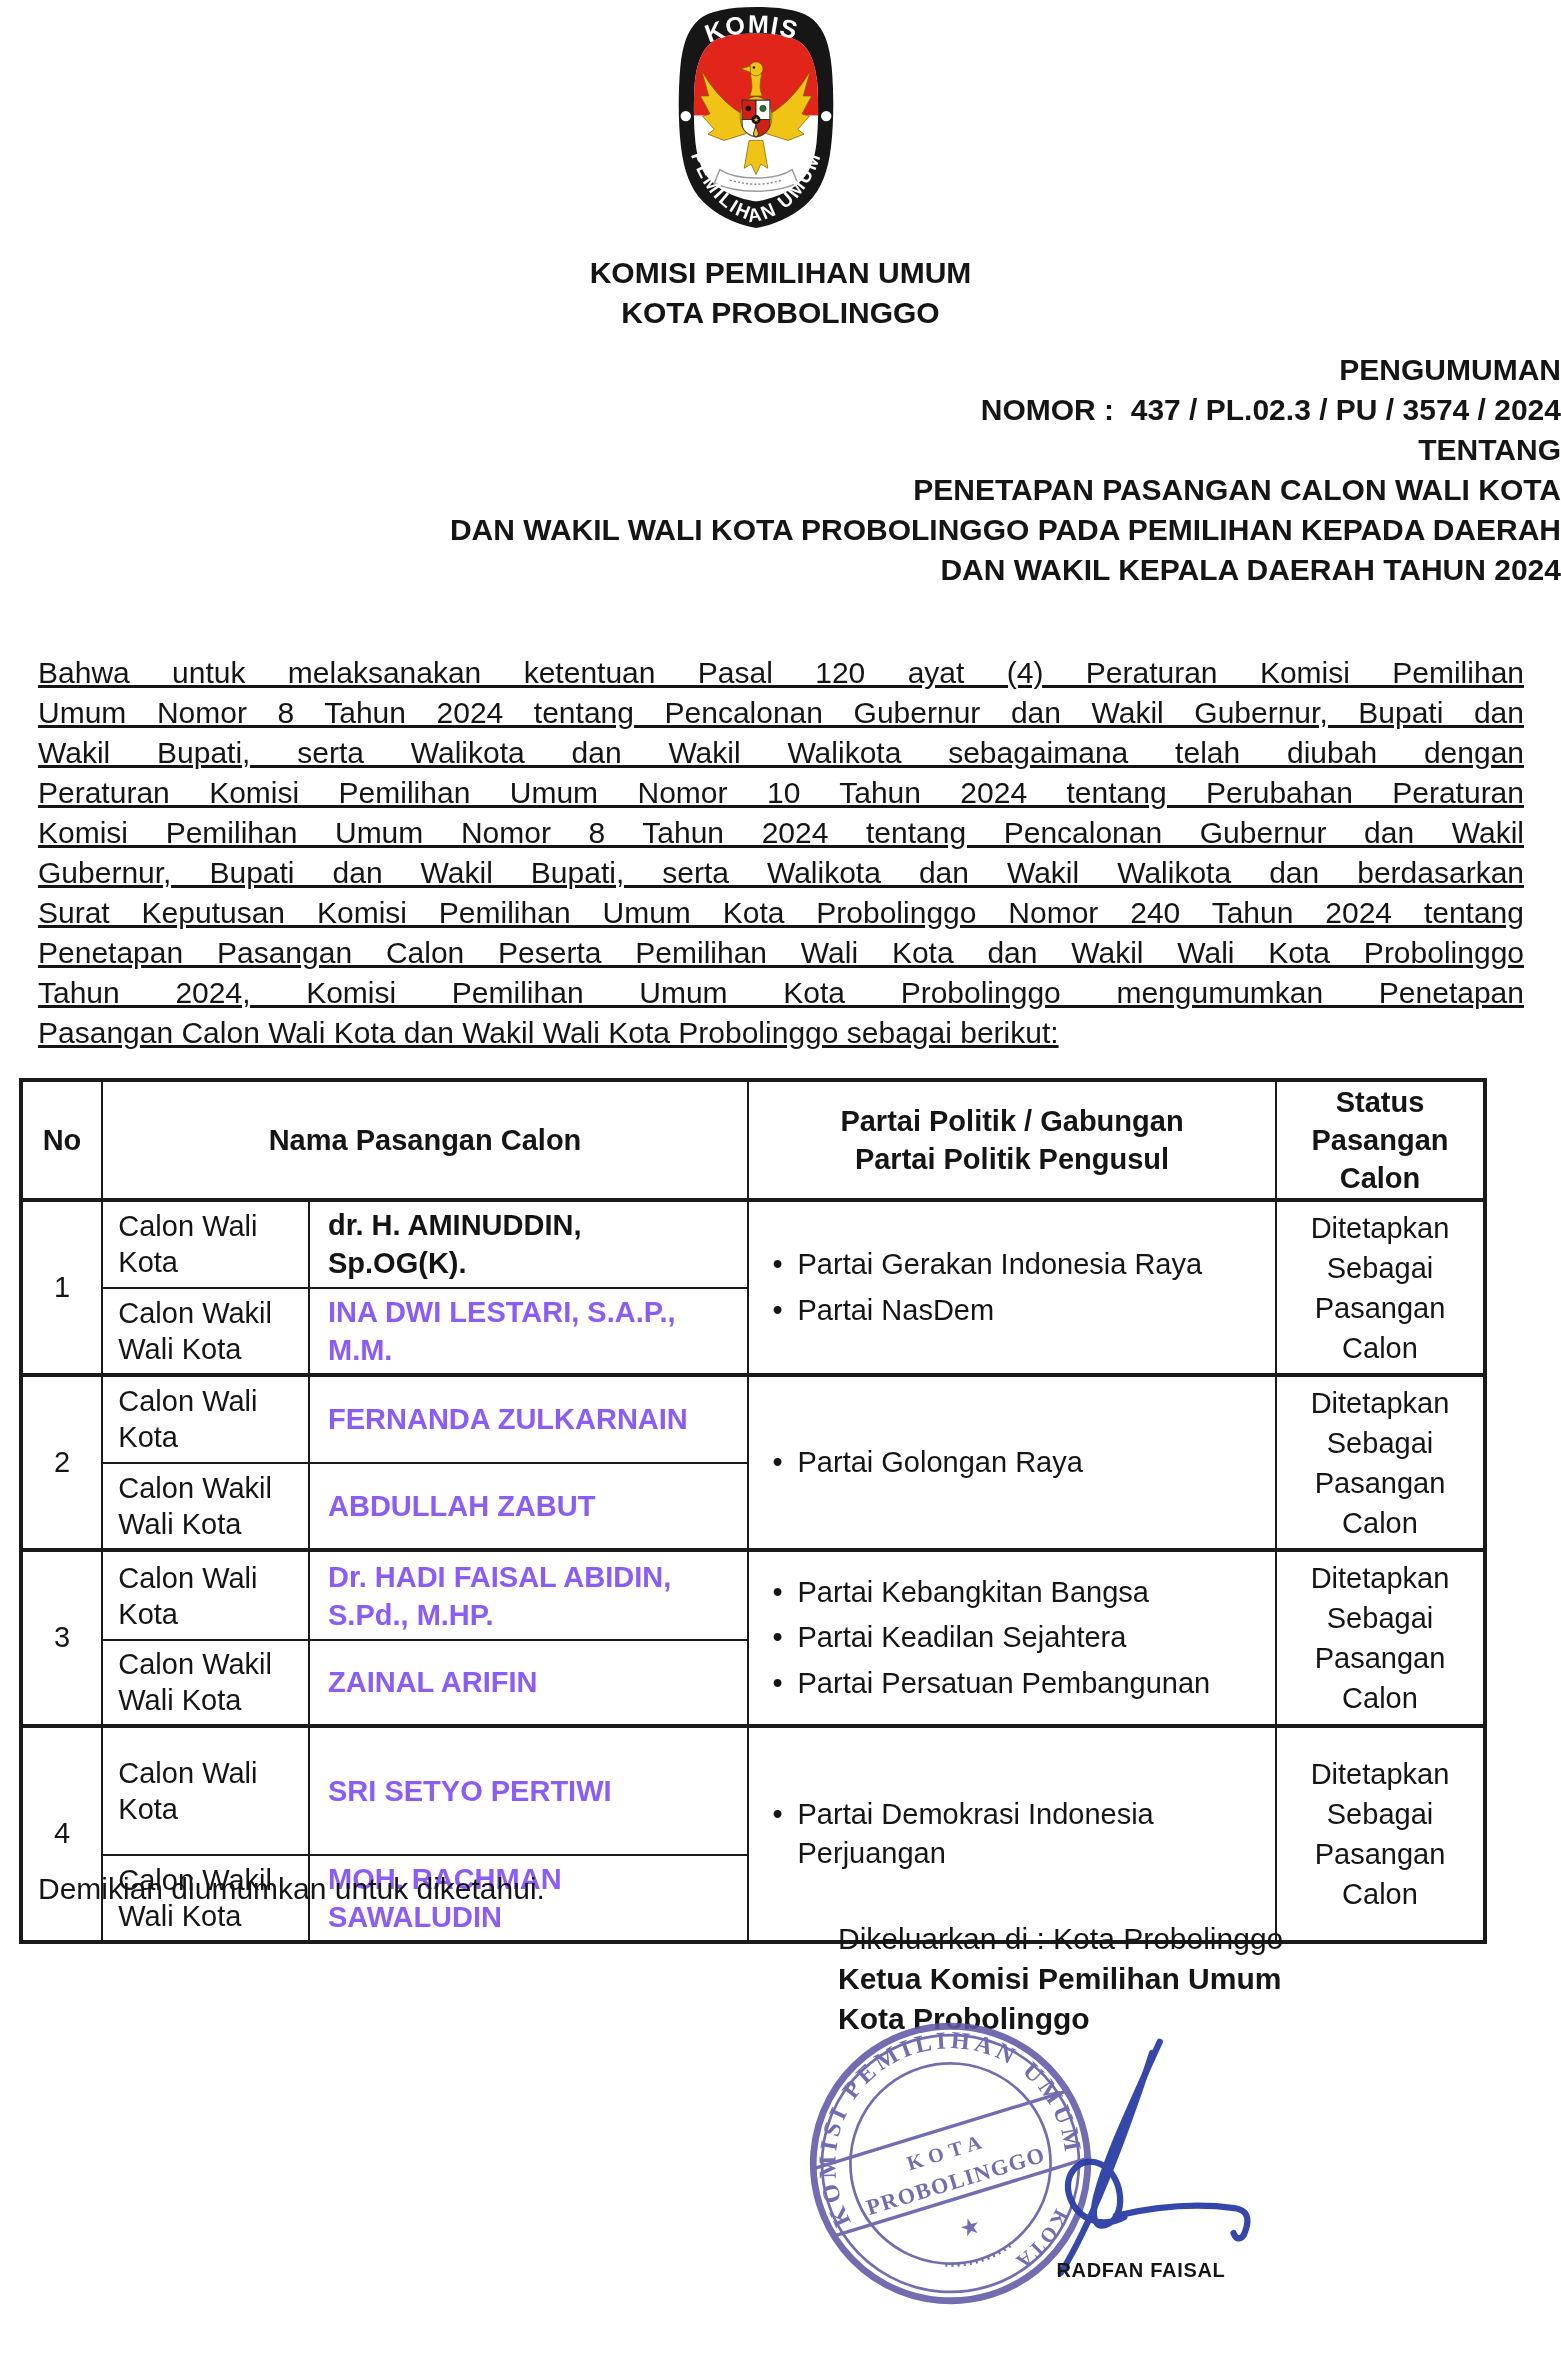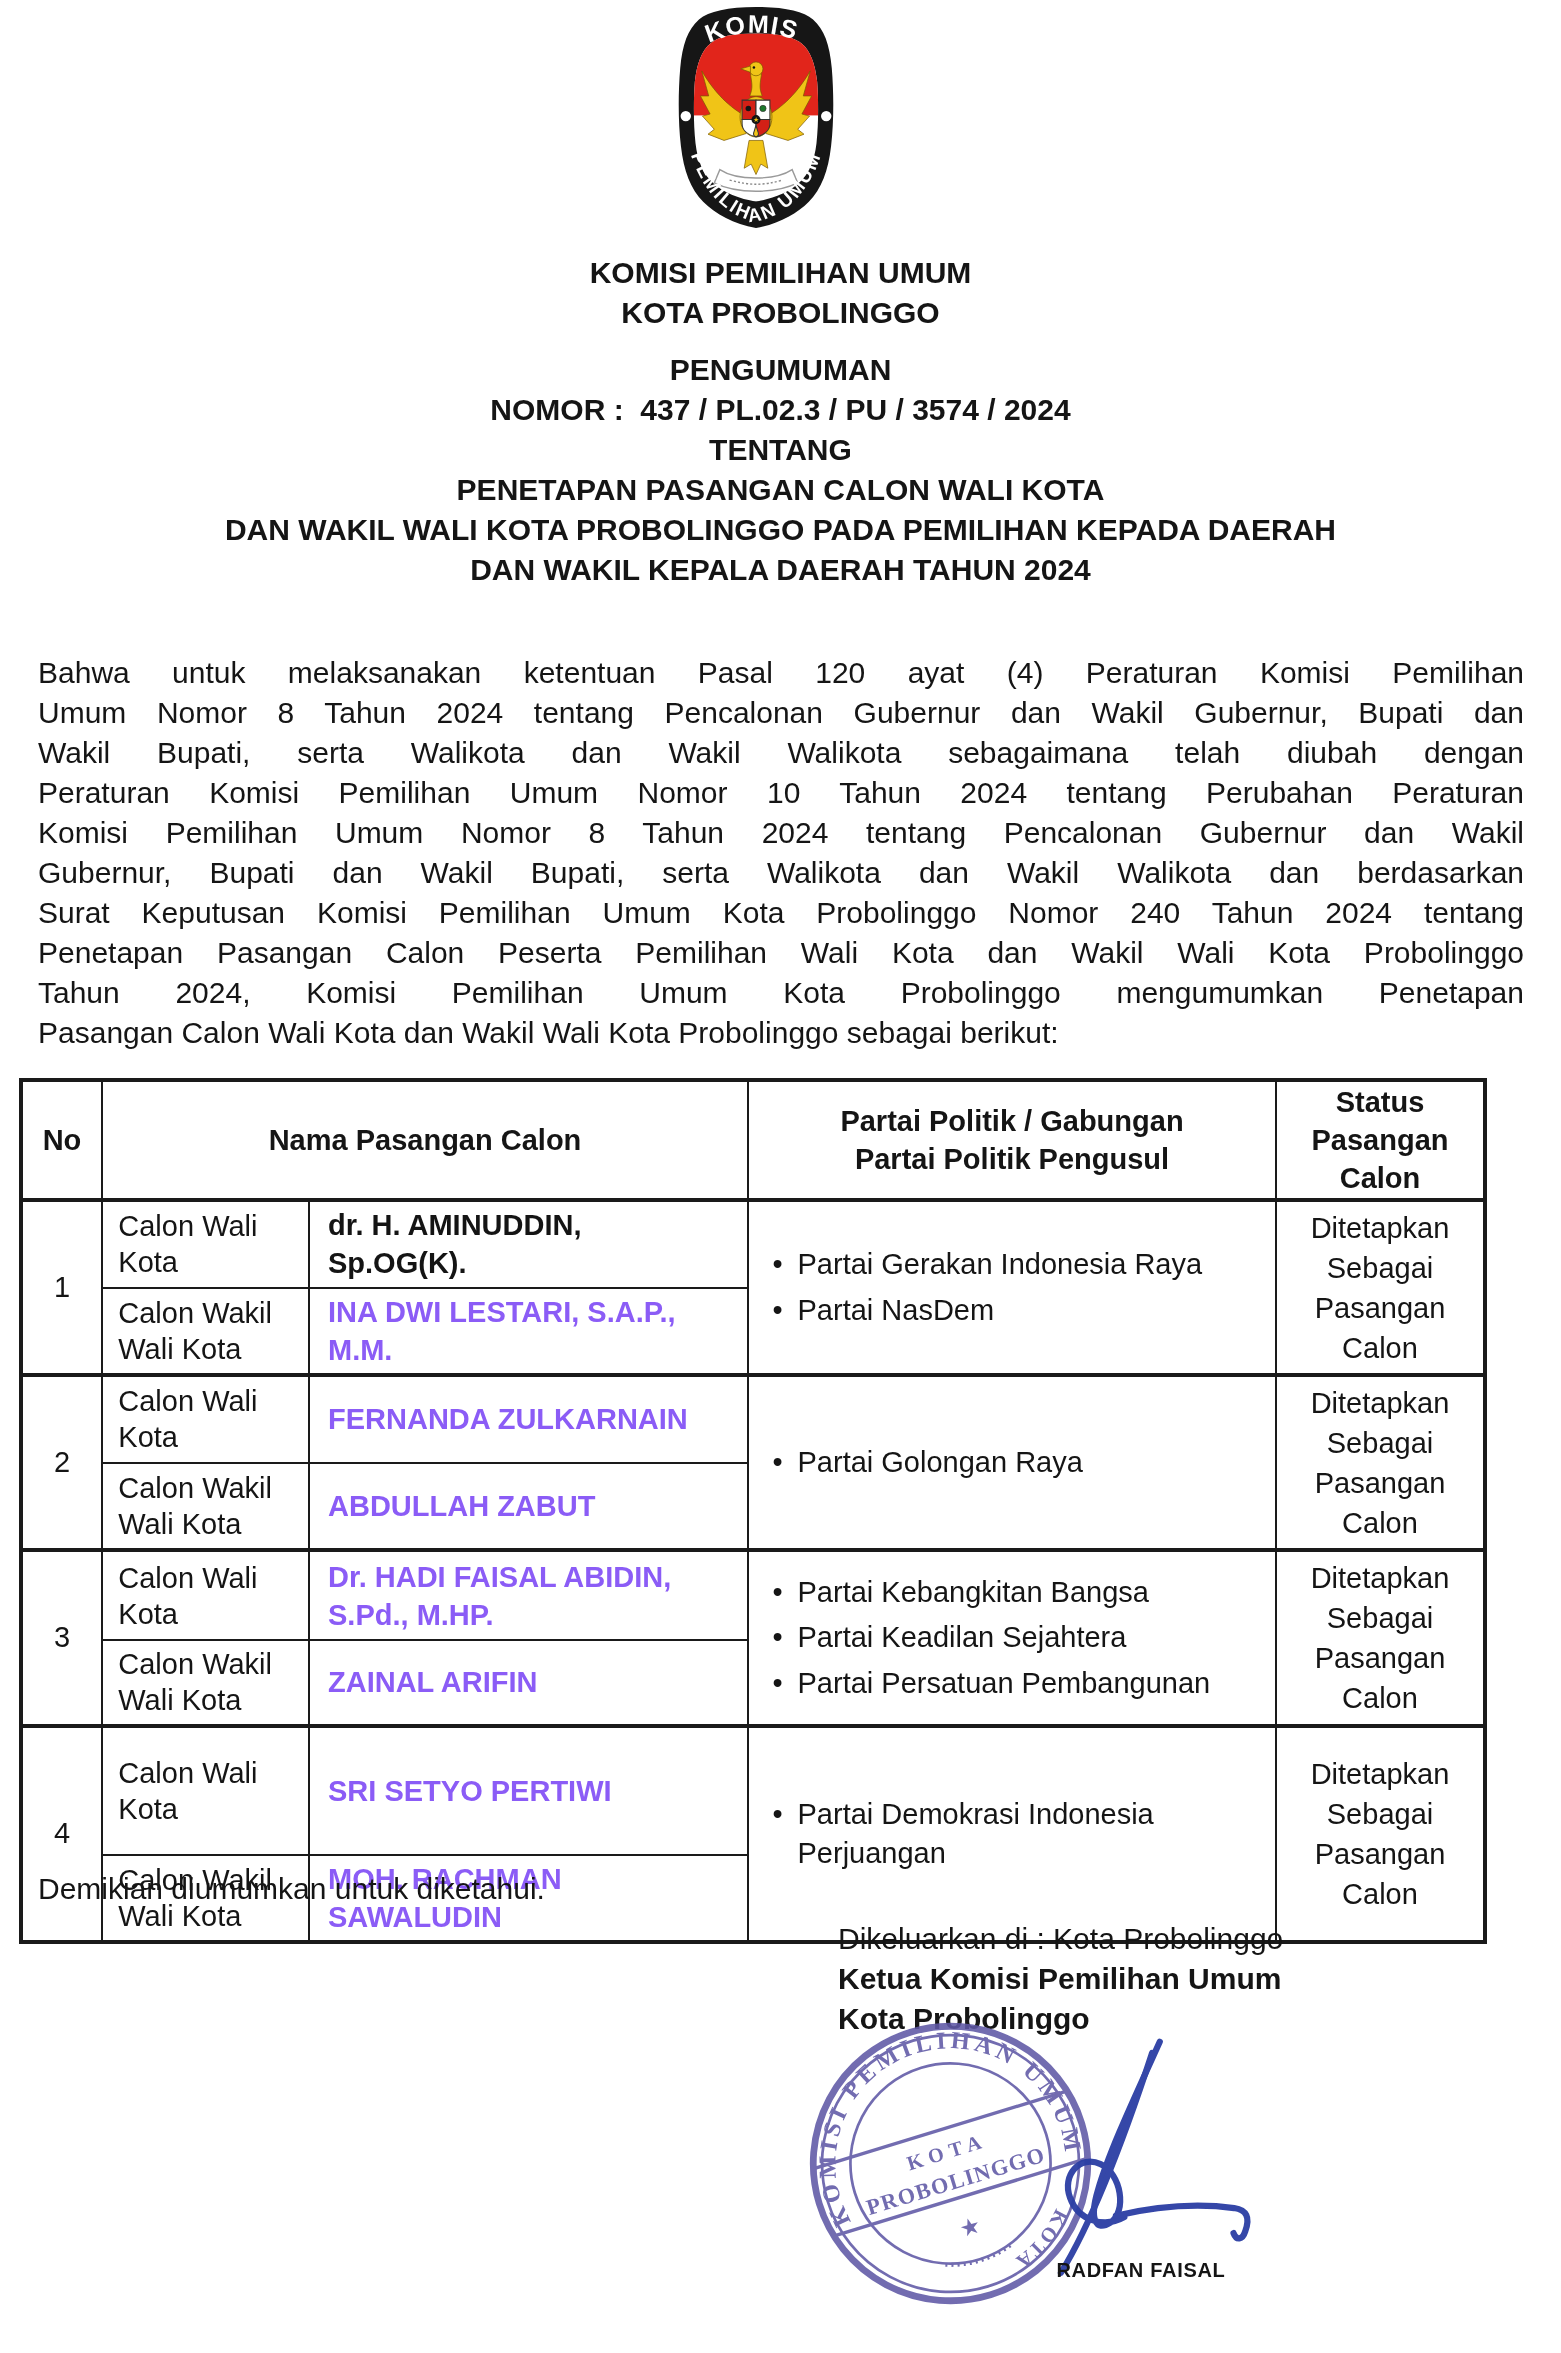--- a/index.html
+++ b/index.html
@@ -9,24 +9,24 @@
     overflow:hidden;margin:0 auto;
   }
   
   .logo{position:absolute;left:667px;top:3.5px;width:178px;height:227px;}
   .org{position:absolute;left:0;top:253px;width:1561px;text-align:center;
        font-weight:bold;font-size:30px;}
   .org div{line-height:40px;white-space:pre;}
   
   .doc-title{position:absolute;left:0;top:350px;width:1561px;text-align:center;
        font-weight:bold;font-size:30px;}
-  .doc-title div{line-height:40px;white-space:pre;}
+  .doc-title div{line-height:40px;white-space:pre;text-align:right;}
   
   .para{position:absolute;left:38px;top:653px;width:1486px;font-size:30px;}
-  .jline{line-height:40px;text-align:justify;text-align-last:justify;}
+  .jline{line-height:40px;text-align:justify;text-align-last:justify;text-decoration:underline;}
   .jline-last{text-align:left;text-align-last:left;}
   
   table.main{position:absolute;left:19px;top:1078px;width:1464px;
     border-collapse:collapse;table-layout:fixed;font-size:29px;}
   .main th,.main td{border:2.1px solid #1a1a1a;overflow:hidden;}
   table.main{border:4.2px solid #1a1a1a;}
   .main thead th{border-bottom-width:4.2px;font-weight:bold;text-align:center;
     vertical-align:middle;line-height:38px;white-space:pre-line;}
   tr.pair-start>td{border-top-width:4.2px;}
   tr.sub>td{border-top-width:2.8px;}

